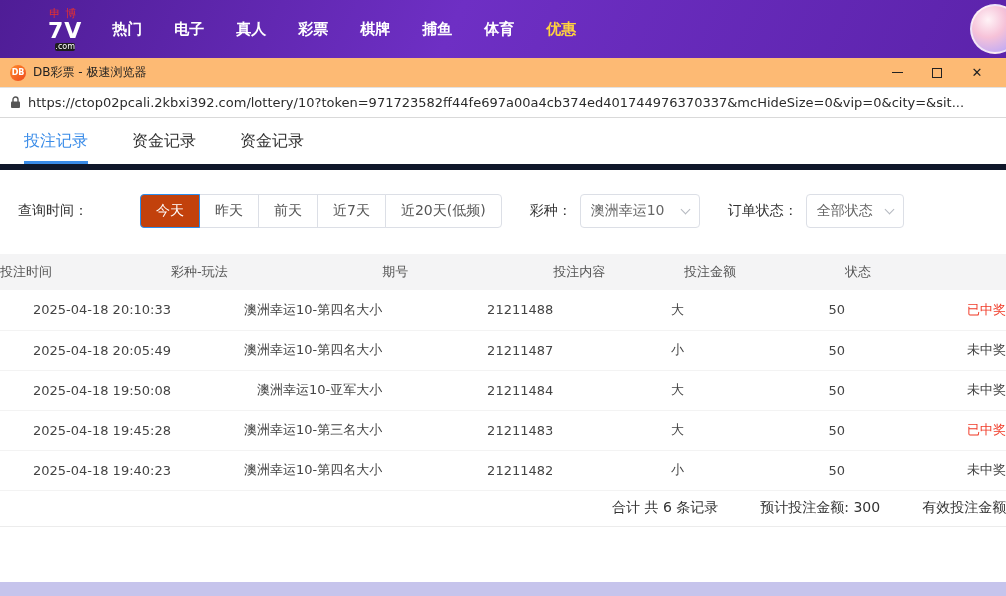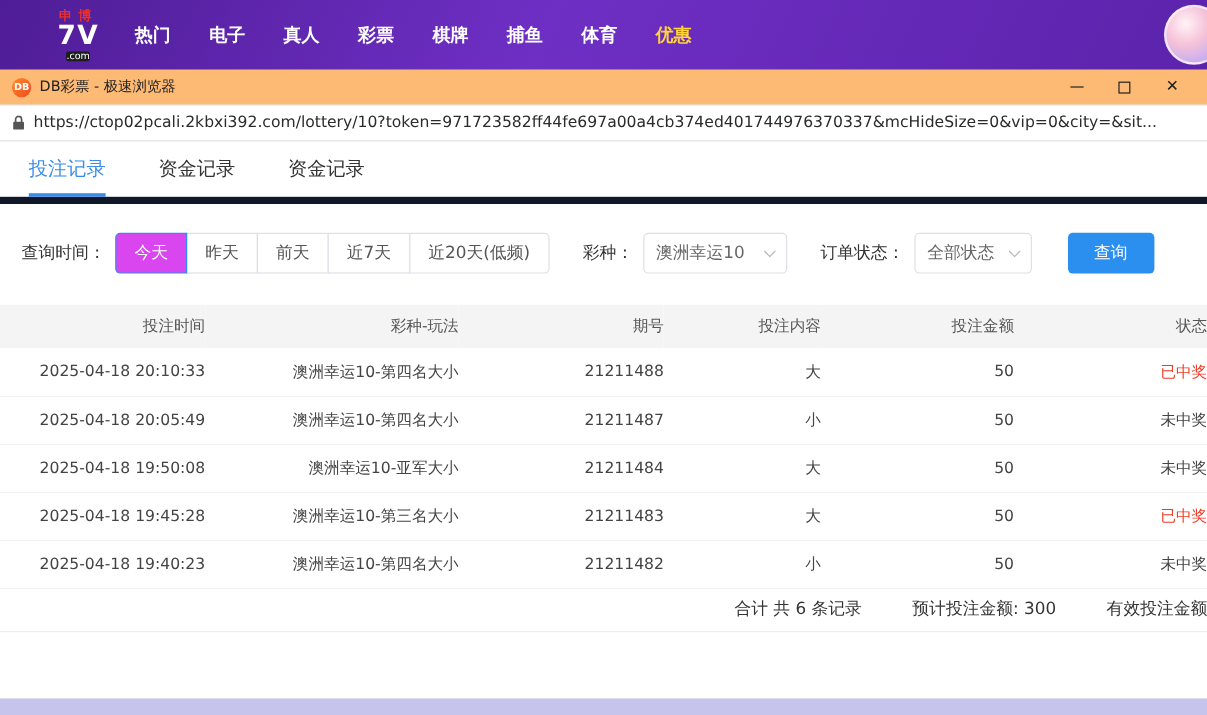--- a/index.html
+++ b/index.html
@@ -3,21 +3,21 @@
 <meta charset="utf-8">
 <style>
   * { margin:0; padding:0; box-sizing:border-box; }
   html,body { width:1006px; height:596px; overflow:hidden; }
   body { font-family:"DejaVu Sans","Liberation Sans",sans-serif; background:#fff; }
   .screen { width:1006px; height:596px; display:flex; flex-direction:column; overflow:hidden; position:relative; }
 
   
   .site-header { height:58px; flex:0 0 58px; background:linear-gradient(115deg,#4f1d96 0%,#6e2fc4 45%,#5c23ab 100%); display:flex; align-items:center; padding:0 14px; position:relative; }
   .logo { display:flex; flex-direction:column; align-items:center; margin-left:34px; line-height:1; cursor:pointer; }
-  .logo-top { color:#e8302e; font-size:11px; font-weight:bold; letter-spacing:5px; margin-bottom:1px; }
+  .logo-top { color:#e8302e; font-size:11px; font-weight:normal; letter-spacing:5px; margin-bottom:1px; }
   .logo-main { color:#fff; font-size:22px; font-weight:bold; letter-spacing:1px; }
   .logo-sub { color:#fff; font-size:8px; background:#1d1d1d; padding:0 0; margin-top:1px; border-radius:2px; }
   .main-nav { display:flex; gap:32px; margin-left:30px; }
   .nav-item { color:#ffffff; font-size:15px; font-weight:bold; cursor:pointer; }
   .nav-item.highlight { color:#ffd23e; }
   .avatar { position:absolute; right:-14px; top:4px; width:50px; height:50px; border-radius:50%;
             background:radial-gradient(circle at 35% 30%, #fff3f7 0%, #f6c2d8 40%, #c9aef0 75%, #8d7ad1 100%);
             border:2px solid rgba(255,255,255,.65); cursor:pointer; }
 
   
@@ -41,28 +41,28 @@
   .tab { font-size:16px; color:#333; display:flex; align-items:center; position:relative; cursor:pointer; }
   .tab.active { color:#3a8ce8; }
   .tab.active::after { content:""; position:absolute; left:0; right:0; bottom:0; height:3px; background:#3a8ce8; }
 
   .filters { display:flex; align-items:center; padding:24px 18px 26px; flex:0 0 auto; }
   .filter-label { font-size:14px; color:#333; margin-right:8px; white-space:nowrap; }
   .time-group { display:flex; margin-right:28px; }
   .time-btn { height:34px; padding:0 15px; background:#fff; border:1px solid #dcdfe6; margin-left:-1px; font-size:14px; color:#555; cursor:pointer; white-space:nowrap; font-family:inherit; }
   .time-btn:first-child { border-radius:4px 0 0 4px; margin-left:0; }
   .time-btn:last-child { border-radius:0 4px 4px 0; }
-  .time-btn.active { background:#d946ef; border-color:#2b8ff0; color:#fff; position:relative; z-index:1; }
+  .time-btn.active { background:#c2410c; border-color:#2b8ff0; color:#fff; position:relative; z-index:1;margin-left:44px; }
   .select { height:34px; min-width:120px; border:1px solid #dcdfe6; border-radius:4px; background:#fff; display:flex; align-items:center; justify-content:space-between; padding:0 10px; font-size:14px; color:#666; margin-right:28px; cursor:pointer; }
   .select.small { min-width:98px; }
   .chevron { width:7px; height:7px; border-right:1.5px solid #b4b8bf; border-bottom:1.5px solid #b4b8bf; transform:rotate(45deg); margin-top:-4px; margin-left:12px; }
   .search-btn { height:34px; width:72px; background:#2b8ff0; color:#fff; border:none; border-radius:4px; font-size:14px; cursor:pointer; margin-left:2px; font-family:inherit; }
 
   table.records { width:100%; border-collapse:collapse; table-layout:fixed; flex:0 0 auto; }
-  .records thead th { background:#f4f4f5; height:36px; font-size:13px; color:#555; font-weight:normal; text-align:right; }
+  .records thead th { background:#f4f4f5; height:36px; font-size:13px; color:#555; font-weight:normal; text-align:left; }
   .records tbody td { height:40px; font-size:13px; color:#444; text-align:right; border-bottom:1px solid #f3f3f3; overflow:hidden; white-space:nowrap; }
   .records td.won { color:#f03b28; }
   .w0{width:17%} .w1{width:21%} .w2{width:17%} .w3{width:13%} .w4{width:16%} .w5{width:16%}
 
   .summary { display:flex; align-items:center; gap:42px; height:36px; flex:0 0 36px; font-size:14px; color:#333; padding-left:612px; white-space:nowrap; overflow:hidden; border-bottom:1px solid #ececec; }
   .content-spacer { flex:1 1 auto; background:#fff; }
 
   .bottom-strip { height:14px; flex:0 0 14px; background:#c6c4ec; }
 </style>
 </head>
@@ -133,21 +133,20 @@
       <span class="filter-label">彩种：</span>
       <div class="select">
         <span>澳洲幸运10</span>
         <span class="chevron"></span>
       </div>
       <span class="filter-label">订单状态：</span>
       <div class="select small">
         <span>全部状态</span>
         <span class="chevron"></span>
       </div>
-      <button class="search-btn">查询</button>
     </div>
 
     <table class="records">
       <thead>
           <tr>
             <th class="w0">投注时间</th>
             <th class="w1">彩种-玩法</th>
             <th class="w2">期号</th>
             <th class="w3">投注内容</th>
             <th class="w4">投注金额</th>

